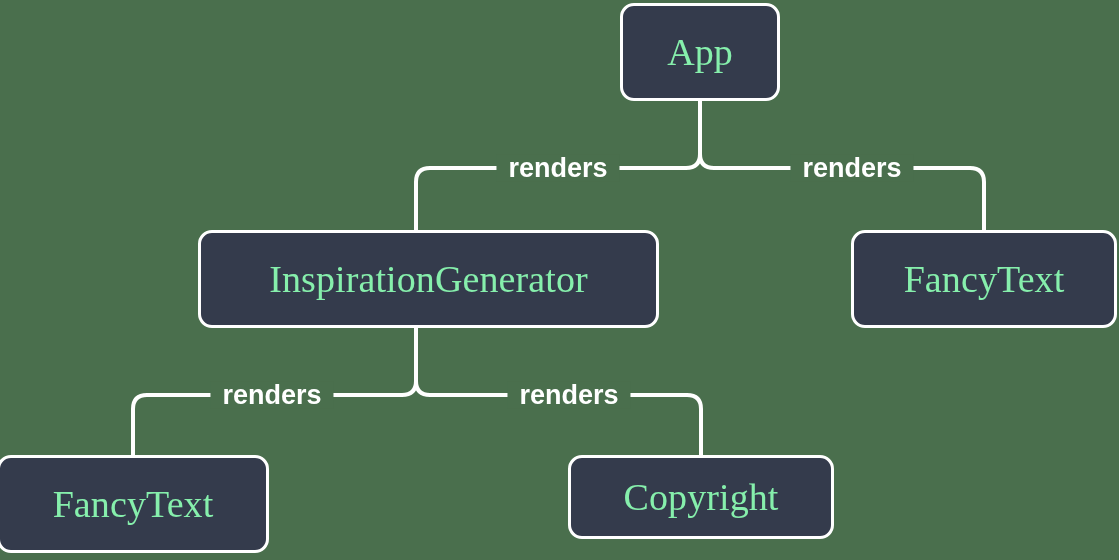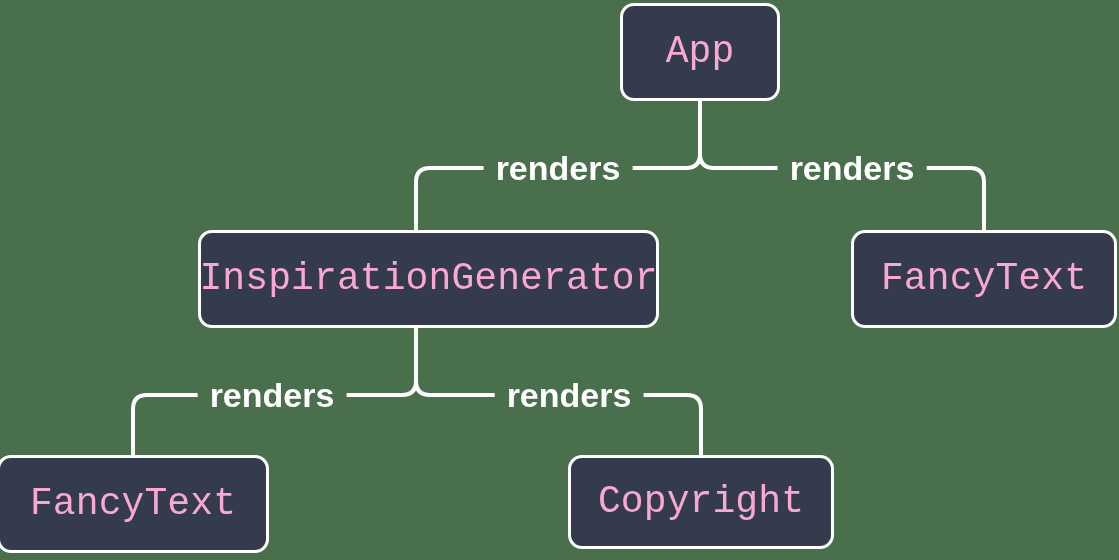--- a/index.html
+++ b/index.html
@@ -28,32 +28,32 @@
     box-sizing: border-box;
     background: #343b4c;
     border: 3px solid #ffffff;
     border-radius: 14px;
     display: flex;
     align-items: center;
     justify-content: center;
     z-index: 3;
   }
   .node-label {
-    color: #f9a8d4;
+    color: #86efac;
     font-size: 38px;
     font-weight: 400;
     letter-spacing: 0.1px;
     line-height: 1;
     white-space: nowrap;
-    font-family: Liberation Mono, monospace;
+    font-family: Liberation Serif, serif;
   }
   .edge-label {
     position: absolute;
     color: #ffffff;
-    font-size: 34px;
+    font-size: 27px;
     font-weight: 700;
     line-height: 1;
     white-space: nowrap;
     z-index: 4;
     font-family: "Liberation Sans", "DejaVu Sans", sans-serif;
     transform: translate(-50%, -50%);
     background: #4a6f4d;
     padding: 0 12px;
   }
 </style>
@@ -88,21 +88,21 @@
   </div>
 
   <div class="node-box" style="left:851px; top:230px; width:266px; height:98px;">
     <span class="node-label">FancyText</span>
   </div>
 
   <div class="node-box" style="left:-3px; top:455px; width:272px; height:98px;">
     <span class="node-label">FancyText</span>
   </div>
 
-  <div class="node-box" style="left:568px; top:455px; width:266px; height:94px;">
+  <div class="node-box" style="left:568px; top:455px; width:266px; height:84px;">
     <span class="node-label">Copyright</span>
   </div>
 
   <div class="edge-label" style="left:558px; top:168px;">renders</div>
 
   <div class="edge-label" style="left:852px; top:168px;">renders</div>
 
   <div class="edge-label" style="left:272px; top:395px;">renders</div>
 
   <div class="edge-label" style="left:569px; top:395px;">renders</div>

